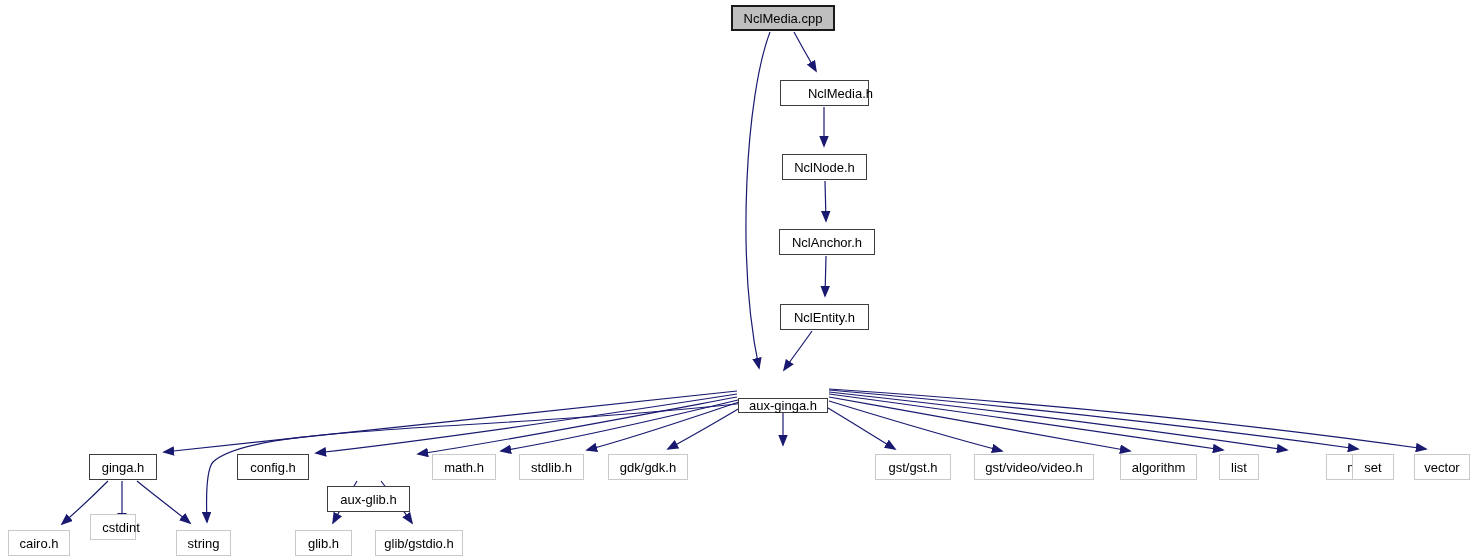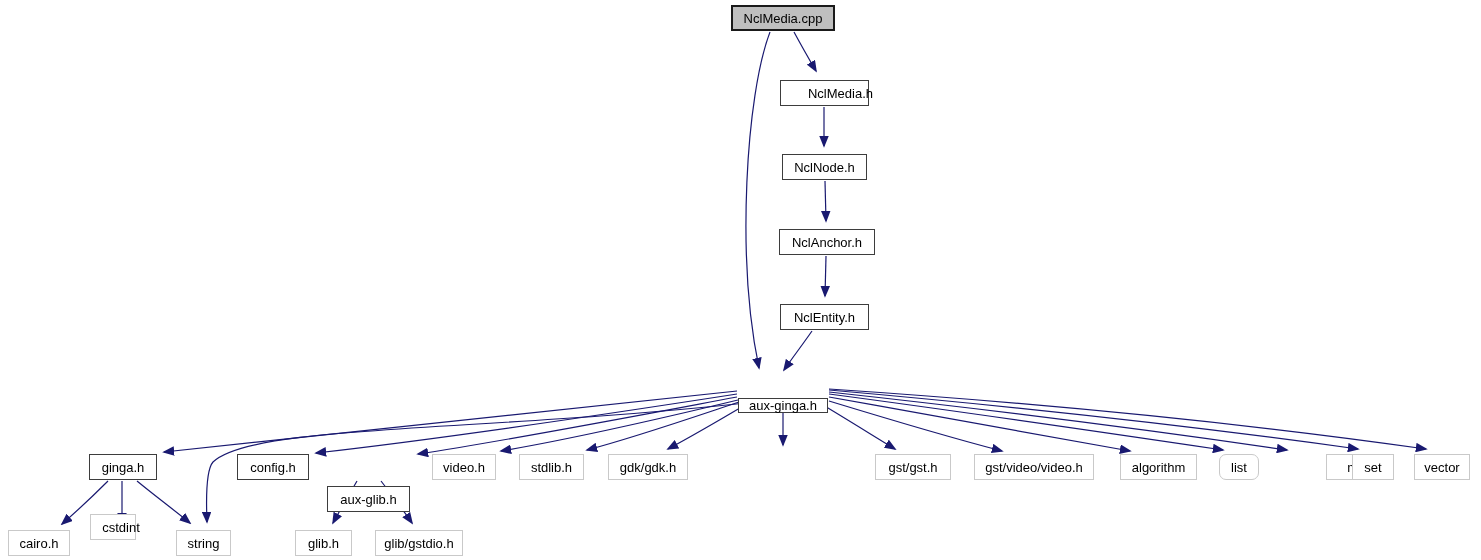--- a/index.html
+++ b/index.html
@@ -70,27 +70,27 @@
   <div class="node root" style="left:731px;top:5px;width:104px;height:26px;">NclMedia.cpp</div>
   <div class="node linked" style="left:780px;top:80px;width:89px;height:26px;padding-left:32px;">NclMedia.h</div>
   <div class="node linked" style="left:782px;top:154px;width:85px;height:26px;">NclNode.h</div>
   <div class="node linked" style="left:779px;top:229px;width:96px;height:26px;">NclAnchor.h</div>
   <div class="node linked" style="left:780px;top:304px;width:89px;height:26px;">NclEntity.h</div>
   <div class="node linked" style="left:738px;top:378px;width:90px;height:15px;margin-top:20px;">aux-ginga.h</div>
 
   <div class="node linked" style="left:89px;top:454px;width:68px;height:26px;">ginga.h</div>
   <div class="node linked" style="left:237px;top:454px;width:72px;height:26px;">config.h</div>
   <div class="node linked" style="left:327px;top:454px;width:83px;height:26px;margin-top:32px;">aux-glib.h</div>
-  <div class="node plain" style="left:432px;top:454px;width:64px;height:26px;">video.h</div>
+  <div class="node plain" style="left:432px;top:454px;width:64px;height:26px;">math.h</div>
   <div class="node plain" style="left:519px;top:454px;width:65px;height:26px;">stdlib.h</div>
   <div class="node plain" style="left:608px;top:454px;width:80px;height:26px;">gdk/gdk.h</div>
   <div class="node plain" style="left:875px;top:454px;width:76px;height:26px;">gst/gst.h</div>
   <div class="node plain" style="left:974px;top:454px;width:120px;height:26px;">gst/video/video.h</div>
   <div class="node plain" style="left:1120px;top:454px;width:77px;height:26px;">algorithm</div>
-  <div class="node plain" style="left:1219px;top:454px;width:40px;height:26px;border-radius:7px;">list</div>
+  <div class="node plain" style="left:1219px;top:454px;width:40px;height:26px;">list</div>
   <div class="node plain" style="left:1281px;top:454px;width:68px;height:26px;margin-left:45px;">map</div>
   <div class="node plain" style="left:1352px;top:454px;width:42px;height:26px;">set</div>
   <div class="node plain" style="left:1414px;top:454px;width:56px;height:26px;">vector</div>
 
   <div class="node plain" style="left:8px;top:530px;width:62px;height:26px;">cairo.h</div>
   <div class="node plain" style="left:90px;top:514px;width:46px;height:26px;padding-left:16px;">cstdint</div>
   <div class="node plain" style="left:176px;top:530px;width:55px;height:26px;">string</div>
   <div class="node plain" style="left:295px;top:530px;width:57px;height:26px;">glib.h</div>
   <div class="node plain" style="left:375px;top:530px;width:88px;height:26px;">glib/gstdio.h</div>
 

